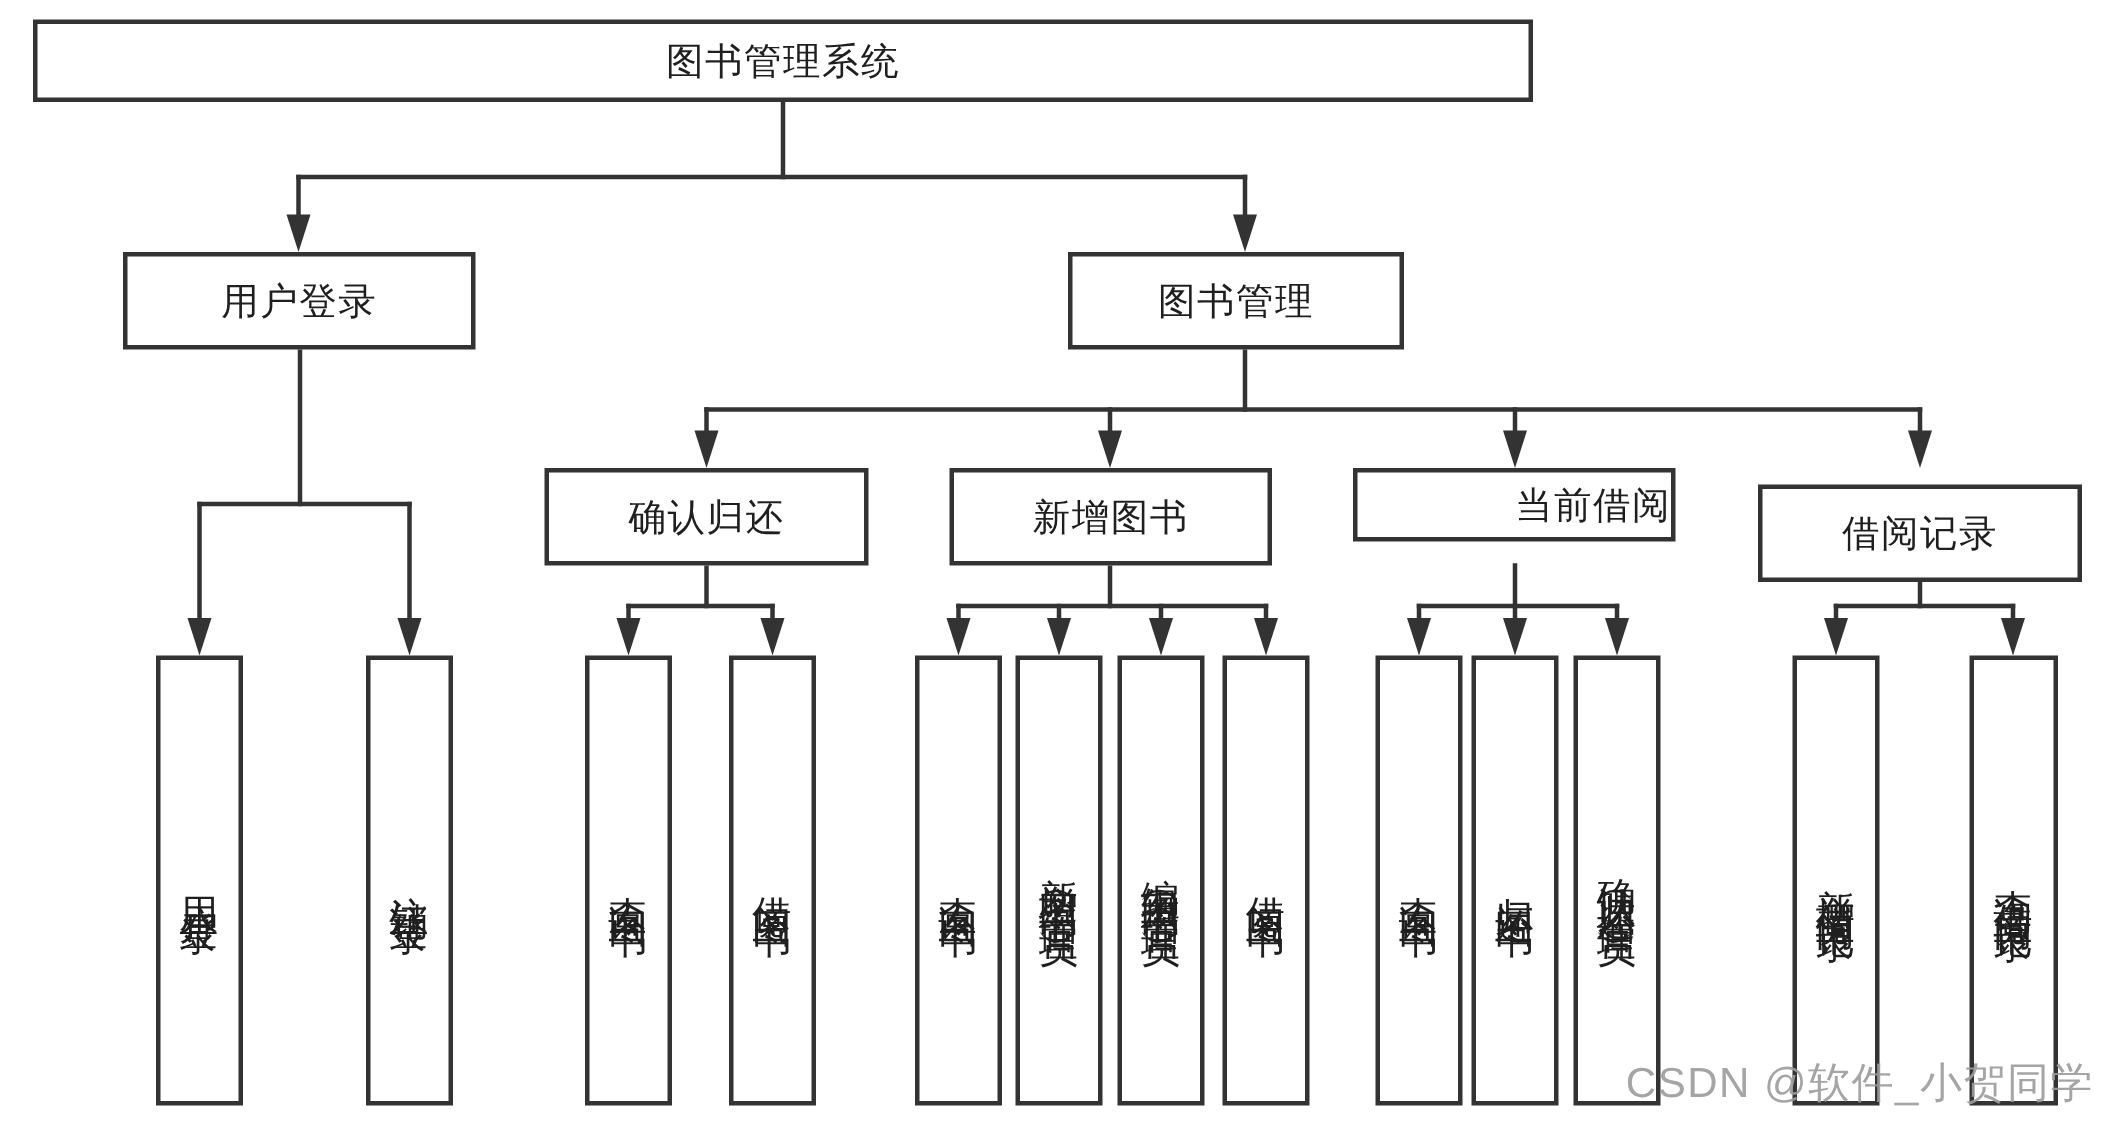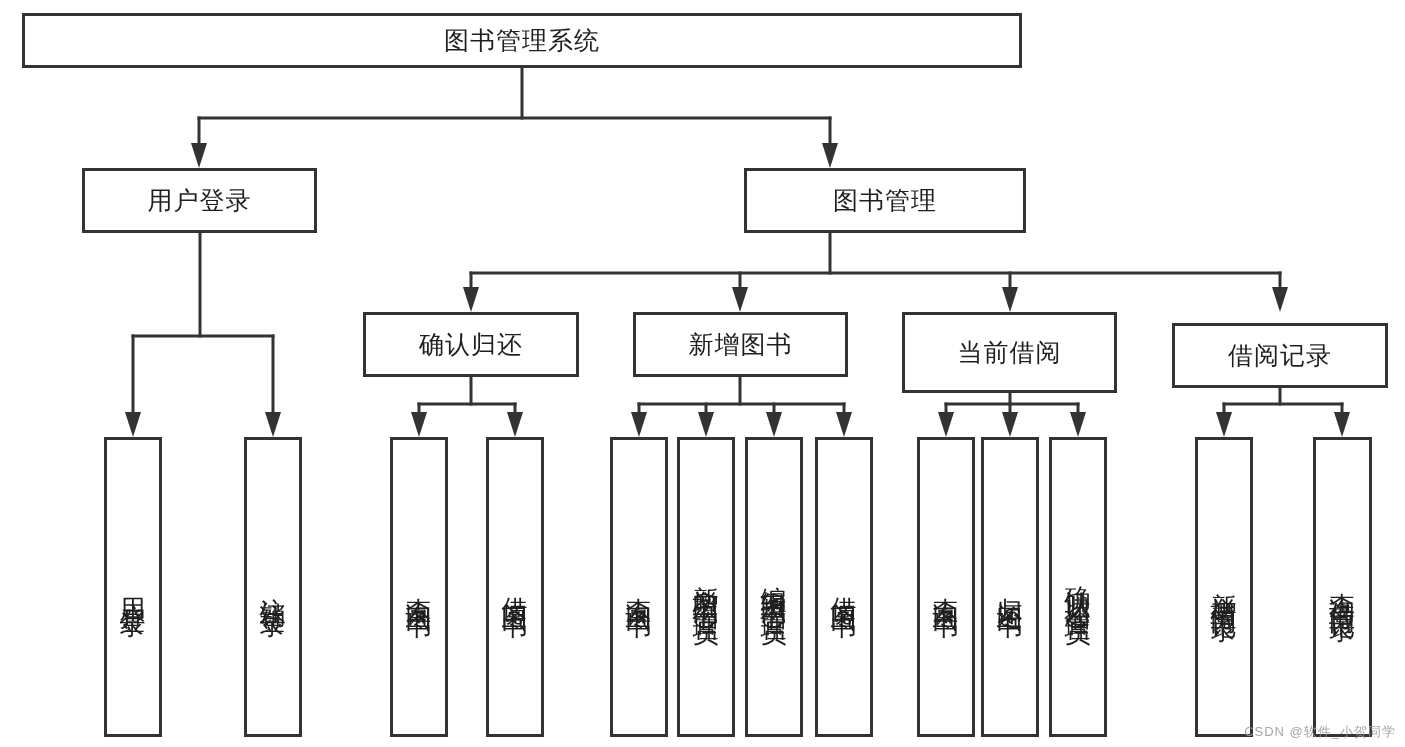--- a/index.html
+++ b/index.html
@@ -42,21 +42,21 @@
     text-orientation: mixed;
     font-size: 26px;
     letter-spacing: 5px;
     line-height: 1;
     white-space: normal;
   }
   .watermark {
     position: absolute;
     right: 9px;
     bottom: 6px;
-    font-size: 13px;
+    font-size: 28px;
     letter-spacing: 1px;
     color: rgba(155,155,155,0.9);
     z-index: 3;
     white-space: nowrap;
   }
 </style>
 </head>
 <body>
 
 <div class="canvas">
@@ -130,31 +130,31 @@
     </g>
   </svg>
 
   <div class="box" style="left:22px; top:13px; width:1000px; height:55px;">
     <span class="label">图书管理系统</span>
   </div>
 
   <div class="box" style="left:82px; top:168px; width:235px; height:65px;">
     <span class="label">用户登录</span>
   </div>
-  <div class="box" style="left:744px; top:168px; width:282px; height:65px;">
+  <div class="box" style="left:712px; top:168px; width:224px; height:65px;">
     <span class="label">图书管理</span>
   </div>
 
   <div class="box" style="left:363px; top:312px; width:216px; height:65px;">
     <span class="label">确认归还</span>
   </div>
   <div class="box" style="left:633px; top:312px; width:215px; height:65px;">
     <span class="label">新增图书</span>
   </div>
-  <div class="box" style="left:902px; top:312px; width:215px; height:81px;">
+  <div class="box" style="left:902px; top:312px; width:215px; height:49px;justify-content:flex-end;">
     <span class="label">当前借阅</span>
   </div>
   <div class="box" style="left:1172px; top:312px; width:216px; height:65px;margin-top:11px;">
     <span class="label">借阅记录</span>
   </div>
 
   <div class="box leaf" style="left:104px; top:437px; width:58px; height:300px;">
     <span class="label">用户登录</span>
   </div>
   <div class="box leaf" style="left:244px; top:437px; width:58px; height:300px;">

